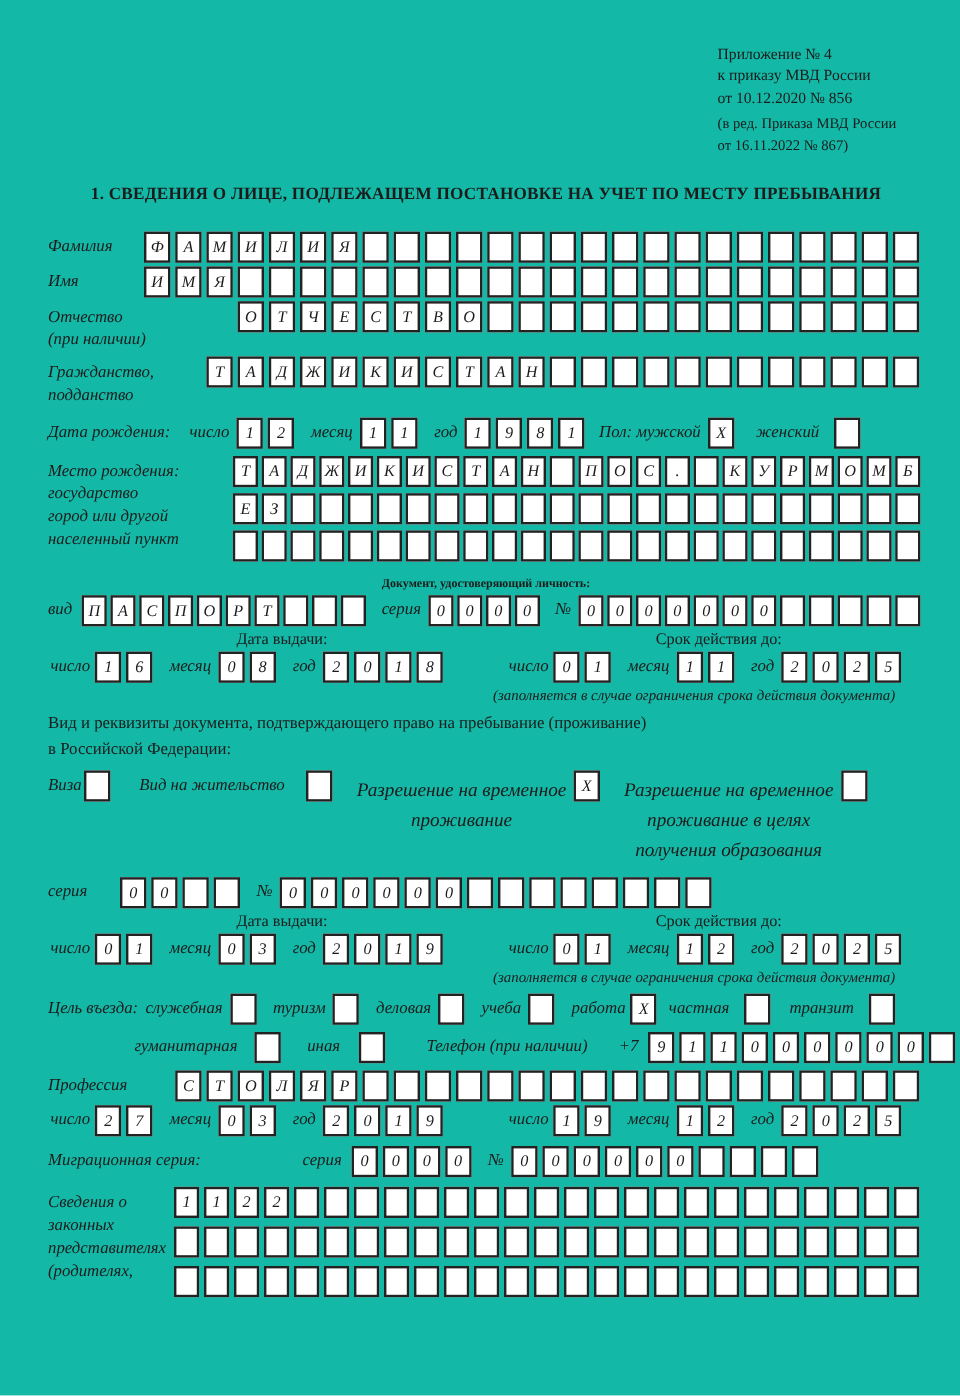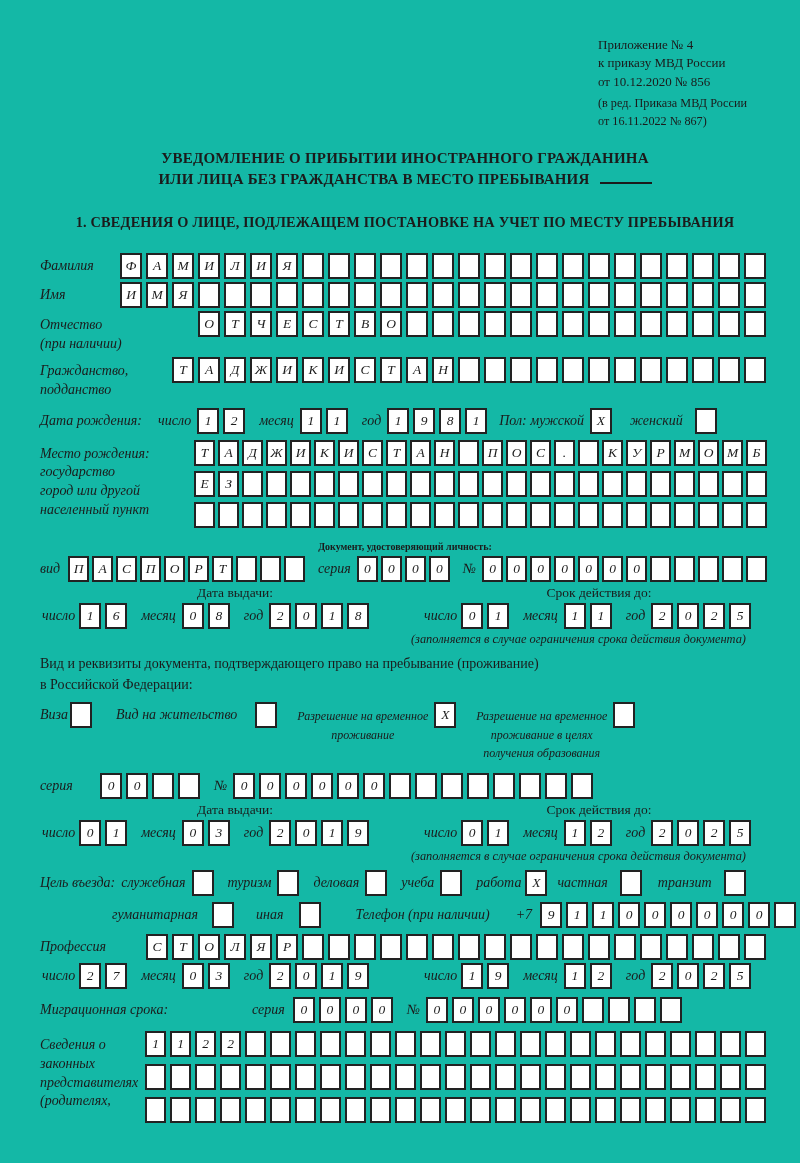--- a/index.html
+++ b/index.html
@@ -33,40 +33,36 @@
   .hdr-row { display:flex; font-size:13.5px; margin:2px 0 2px; }
   .hl { width:330px; margin-left:30px; text-align:center; }
   .hr { width:330px; margin-left:34px; text-align:center; }
   .dgroup { display:flex; align-items:flex-start; }
   .dg-left { width:348px; margin-left:2px; }
   .dg-right { margin-left:34px; }
   .note { font-size:12.4px; text-align:right; padding-right:24px; margin:1px 0 6px;font-style:italic; }
 
   .intro { font-size:14px; line-height:1.55; margin-top:4px; }
   .optrow { margin-top:6px; }
-  .optml { display:inline-block; text-align:center; font-size:12px; line-height:1.55; margin-left:16px; padding-top:5px; }
+  .optml { display:inline-block; text-align:center; font-size:16px; line-height:1.55; margin-left:16px; padding-top:5px; }
 </style>
 </head>
 <body>
 
 <div class="page">
 
   <div class="appendix">
     <div>Приложение № 4</div>
     <div>к приказу МВД России</div>
     <div>от 10.12.2020 № 856</div>
     <div class="edition ed-first">(в ред. Приказа МВД России</div>
     <div class="edition">от 16.11.2022 № 867)</div>
   </div>
 
 
-  <div class="title">
-    <div>УВЕДОМЛЕНИЕ О ПРИБЫТИИ ИНОСТРАННОГО ГРАЖДАНИНА</div>
-    <div><span>ИЛИ ЛИЦА БЕЗ ГРАЖДАНСТВА В МЕСТО ПРЕБЫВАНИЯ</span><span class="t-underline"></span></div>
-  </div>
 
   <div class="sec-heading">1. СВЕДЕНИЯ О ЛИЦЕ, ПОДЛЕЖАЩЕМ ПОСТАНОВКЕ НА УЧЕТ ПО МЕСТУ ПРЕБЫВАНИЯ</div>
 
   <div class="rows">
 
     <div class="row">
       <span class="lbl" style="width:90px">Фамилия</span>
       <span class="cells">
           <span class="cell">Ф</span>
           <span class="cell">А</span>
@@ -595,21 +591,21 @@
         <span class="cells">
             <span class="cell">2</span>
             <span class="cell">0</span>
             <span class="cell">2</span>
             <span class="cell">5</span>
           </span>
       </span>
     </div>
 
     <div class="row" style="margin-top:8px">
-      <span class="lbl" style="width:170px">Миграционная срока:</span>
+      <span class="lbl" style="width:170px">Миграционная серия:</span>
       <span class="lbl" style="margin-left:42px">серия</span>
       <span class="cells" style="margin-left:8px">
           <span class="cell">0</span>
           <span class="cell">0</span>
           <span class="cell">0</span>
           <span class="cell">0</span>
         </span>
       <span class="lbl dlb">№</span>
       <span class="cells">
           <span class="cell">0</span>

